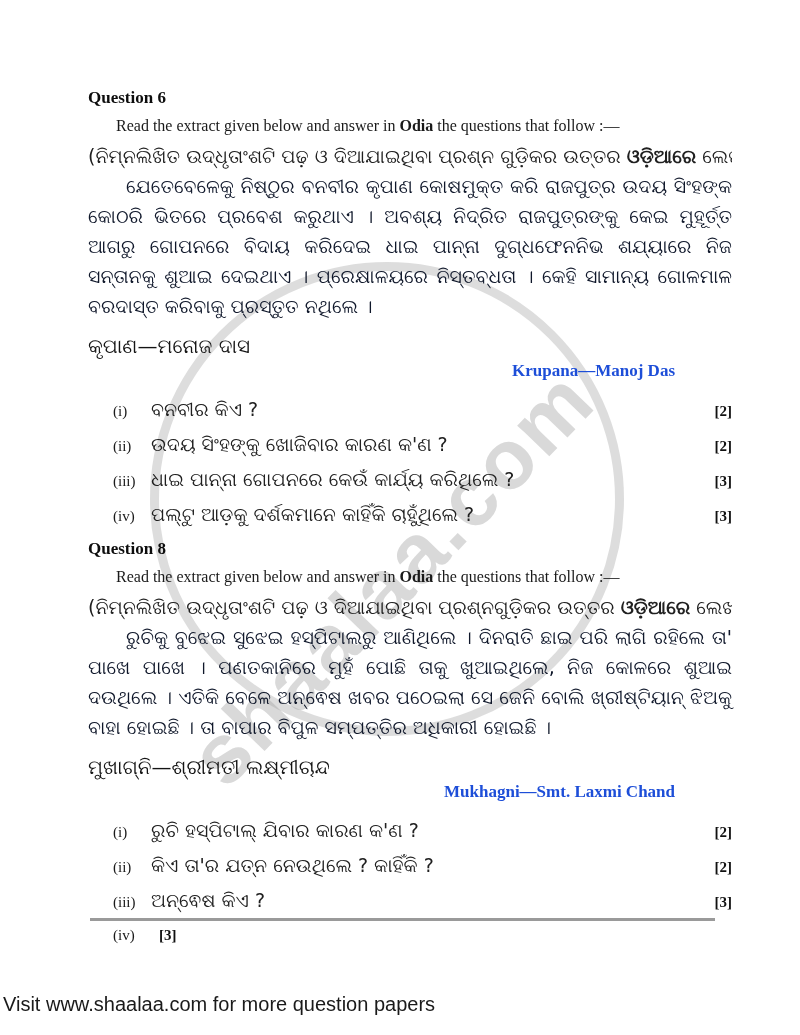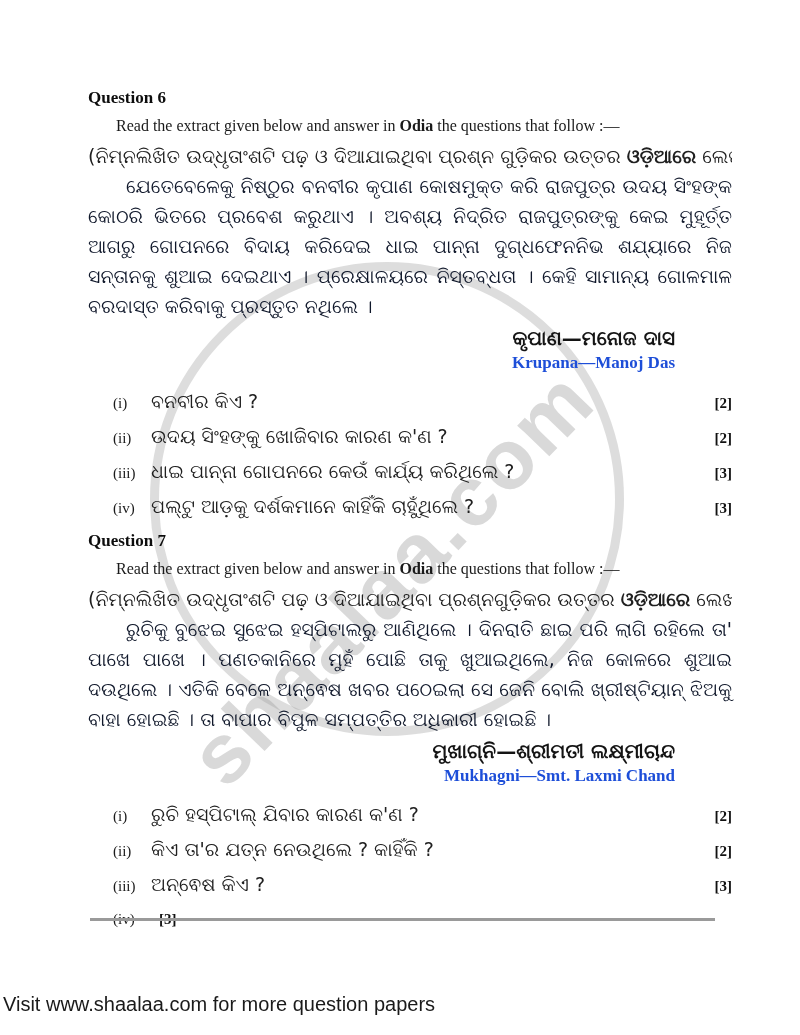--- a/index.html
+++ b/index.html
@@ -49,23 +49,23 @@
     font-size:19px;line-height:26px;color:#202020;
     white-space:nowrap;overflow:hidden;
   }
   .instr-or .bold-or{font-weight:bold;}
   .passage{
     margin-top:2px;
     font-size:19px;line-height:30px;
     text-align:justify;text-indent:38px;color:#0f172a;
   }
   .attr-or{
-    margin-top:4px;
-    text-align:right;padding-right:57px;
-    font-size:20px;line-height:27px;font-weight:bold;color:#141414;
+    margin-top:12px;
+    padding-right:57px;
+    font-size:20px;line-height:27px;font-weight:normal;color:#141414;
   }
   .attr-en{
     margin-top:0;
     text-align:right;padding-right:57px;
     font-family:"Liberation Serif", serif;
     font-size:17px;line-height:22px;font-weight:bold;color:#1d4ed8;
   }
   .items{margin-top:14px;}
   .item{
     display:flex;align-items:baseline;
@@ -136,21 +136,21 @@
         </div>
         <div class="item">
           <span class="item-num">(iv)</span>
           <span class="item-text odia">ପଲ୍ଟୁ ଆଡ଼କୁ ଦର୍ଶକମାନେ କାହିଁକି ଚାହୁଁଥିଲେ ?</span>
           <span class="item-marks">[3]</span>
         </div>
       </div>
     </div>
 
     <div class="q-section q7">
-      <div class="q-heading">Question 7</div>
+      <div class="q-heading">Question 8</div>
 
       <div class="instr-en"><span>Read the extract given below and answer in </span><b>Odia</b><span> the questions that follow :—</span></div>
 
       <div class="instr-or odia"><span>(ନିମ୍ନଲିଖିତ ଉଦ୍ଧୃତାଂଶଟି ପଢ଼ ଓ ଦିଆଯାଇଥିବା ପ୍ରଶ୍ନଗୁଡ଼ିକର ଉତ୍ତର </span><span class="bold-or">ଓଡ଼ିଆରେ</span><span> ଲେଖ ।)</span></div>
 
       <div class="passage odia">ରୁଚିକୁ ବୁଝେଇ ସୁଝେଇ ହସ୍ପିଟାଲରୁ ଆଣିଥିଲେ । ଦିନରାତି ଛାଇ ପରି ଲାଗି ରହିଲେ ତା' ପାଖେ ପାଖେ । ପଣତକାନିରେ ମୁହଁ ପୋଛି ତାକୁ ଖୁଆଇଥିଲେ, ନିଜ କୋଳରେ ଶୁଆଇ ଦଉଥିଲେ । ଏତିକି ବେଳେ ଅନ୍ଵେଷ ଖବର ପଠେଇଲା ସେ ଜେନି ବୋଲି ଖ୍ରୀଷ୍ଟିୟାନ୍ ଝିଅକୁ ବାହା ହୋଇଛି । ତା ବାପାର ବିପୁଳ ସମ୍ପତ୍ତିର ଅଧିକାରୀ ହୋଇଛି ।</div>
 
       <div class="attr-or odia">ମୁଖାଗ୍ନି—ଶ୍ରୀମତୀ ଲକ୍ଷ୍ମୀଚାନ୍ଦ</div>
       <div class="attr-en">Mukhagni—Smt. Laxmi Chand</div>
 

